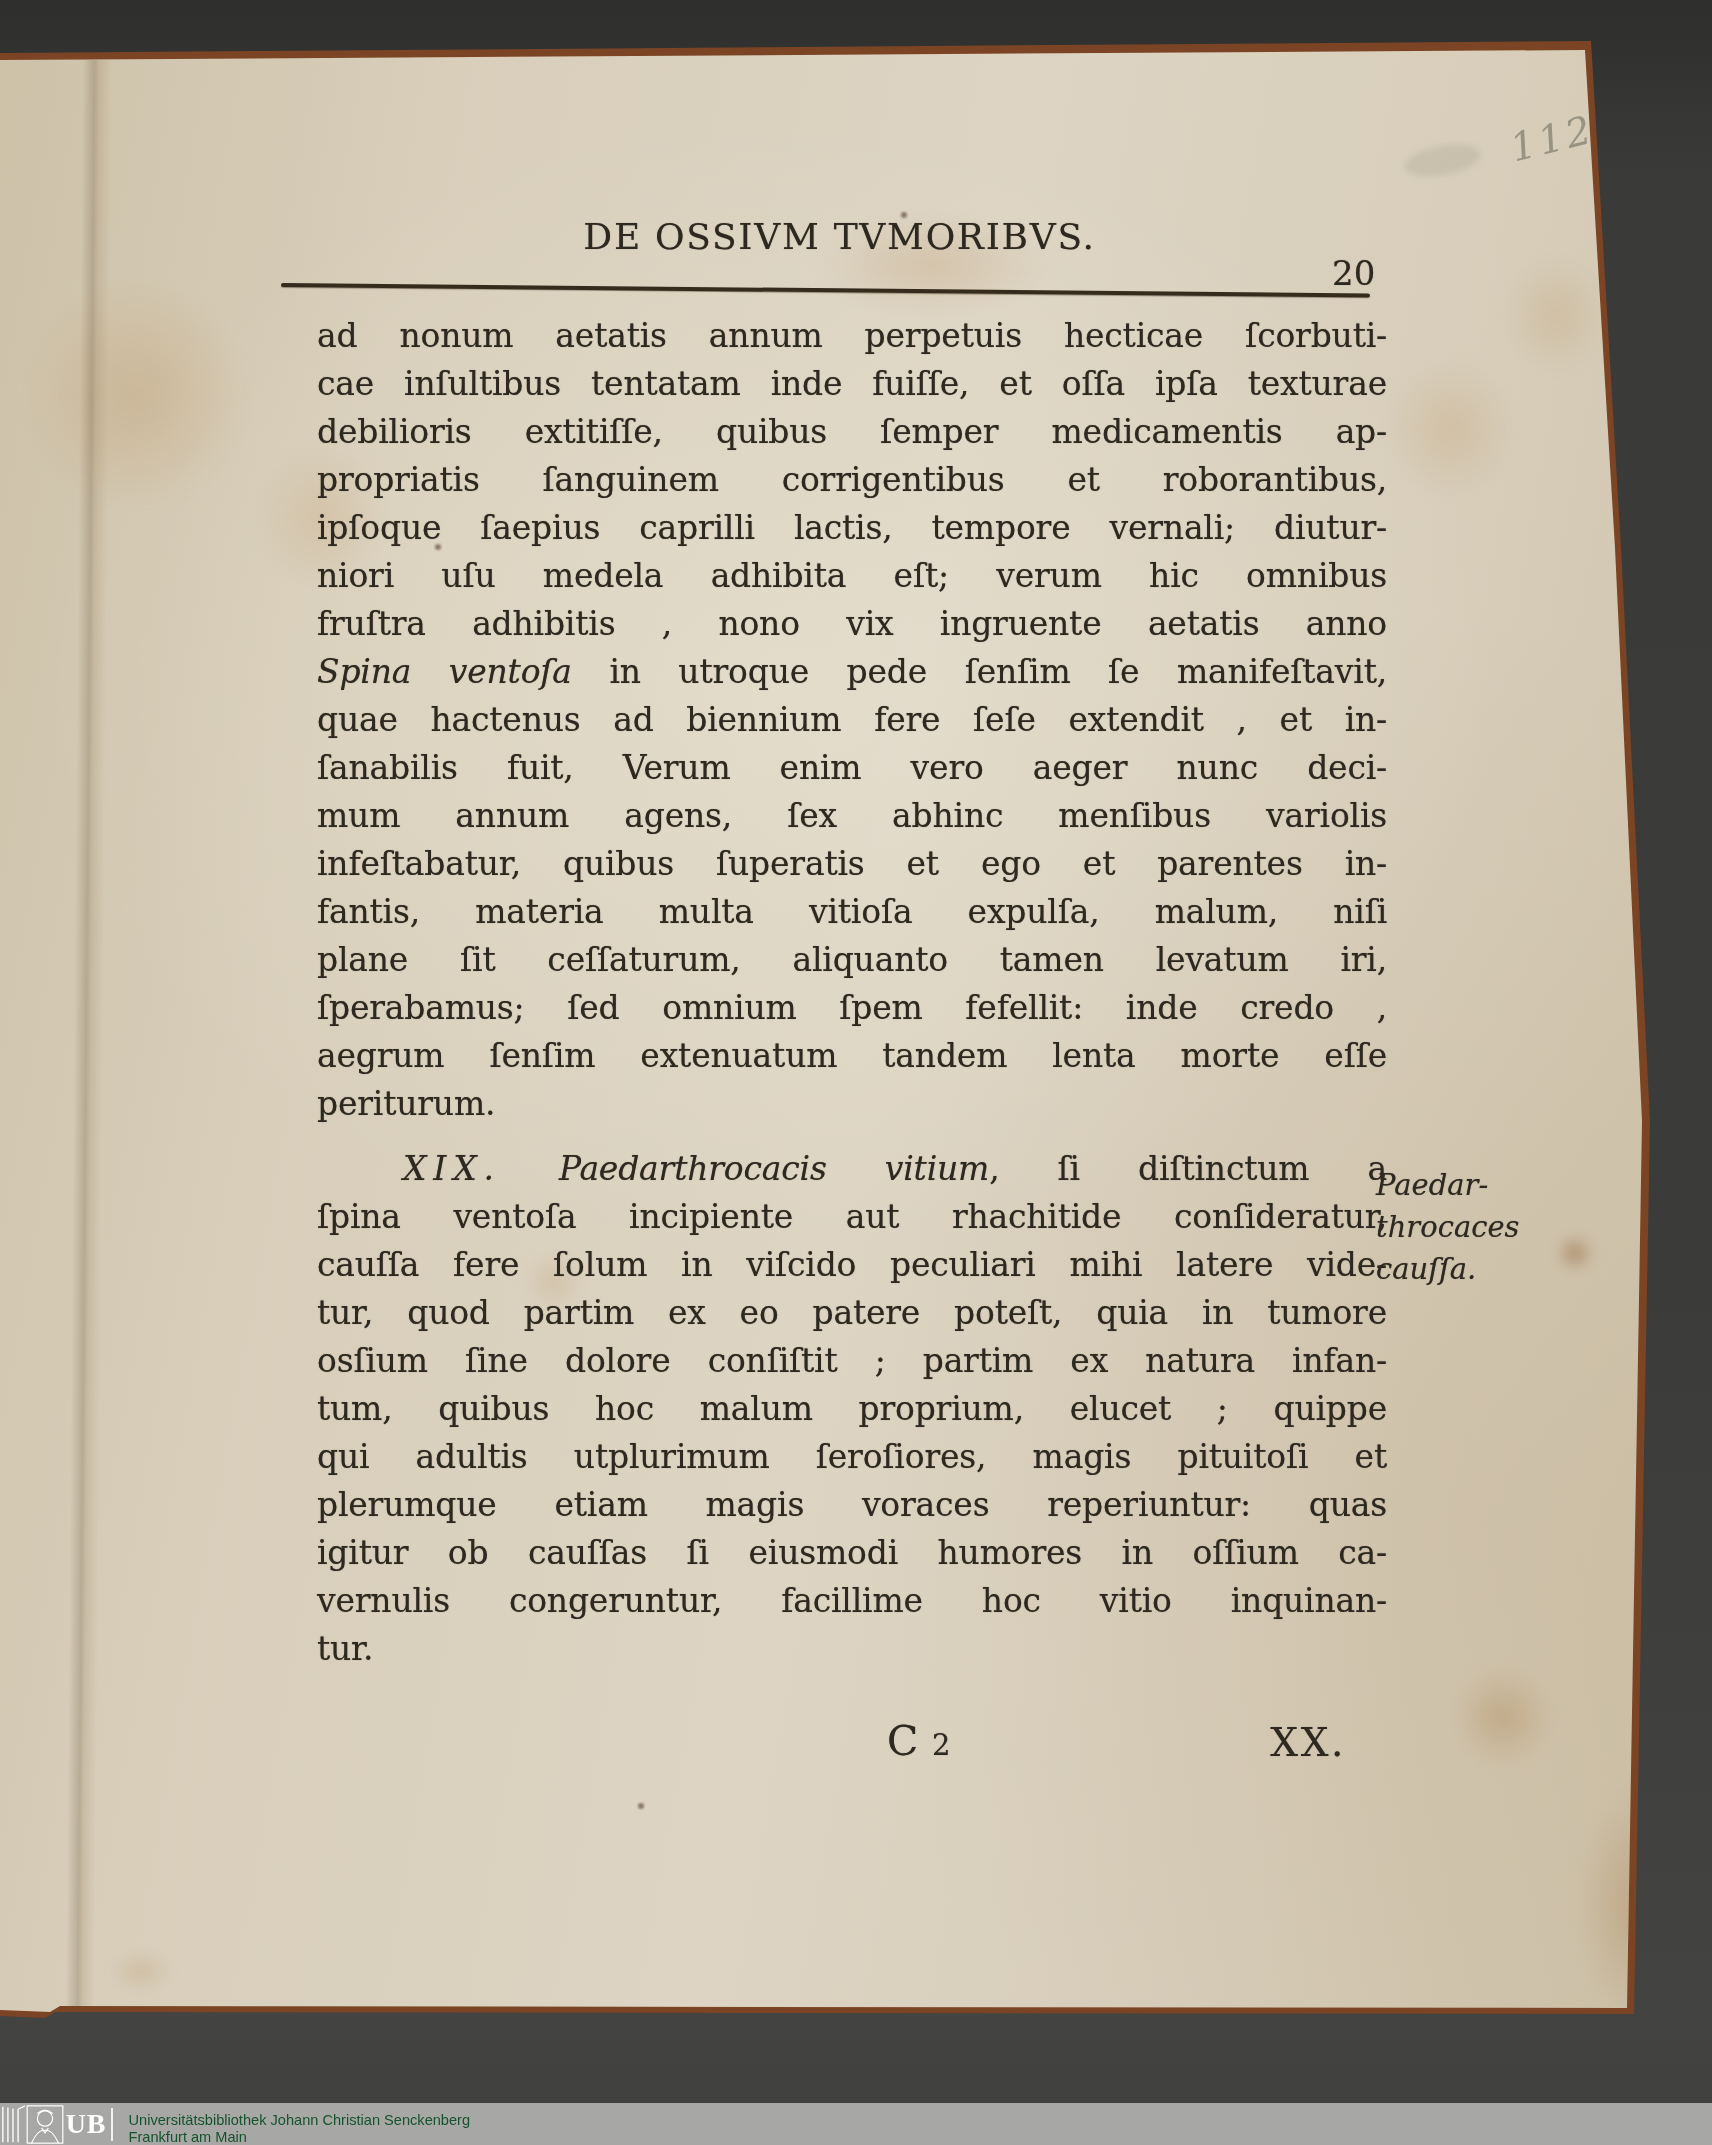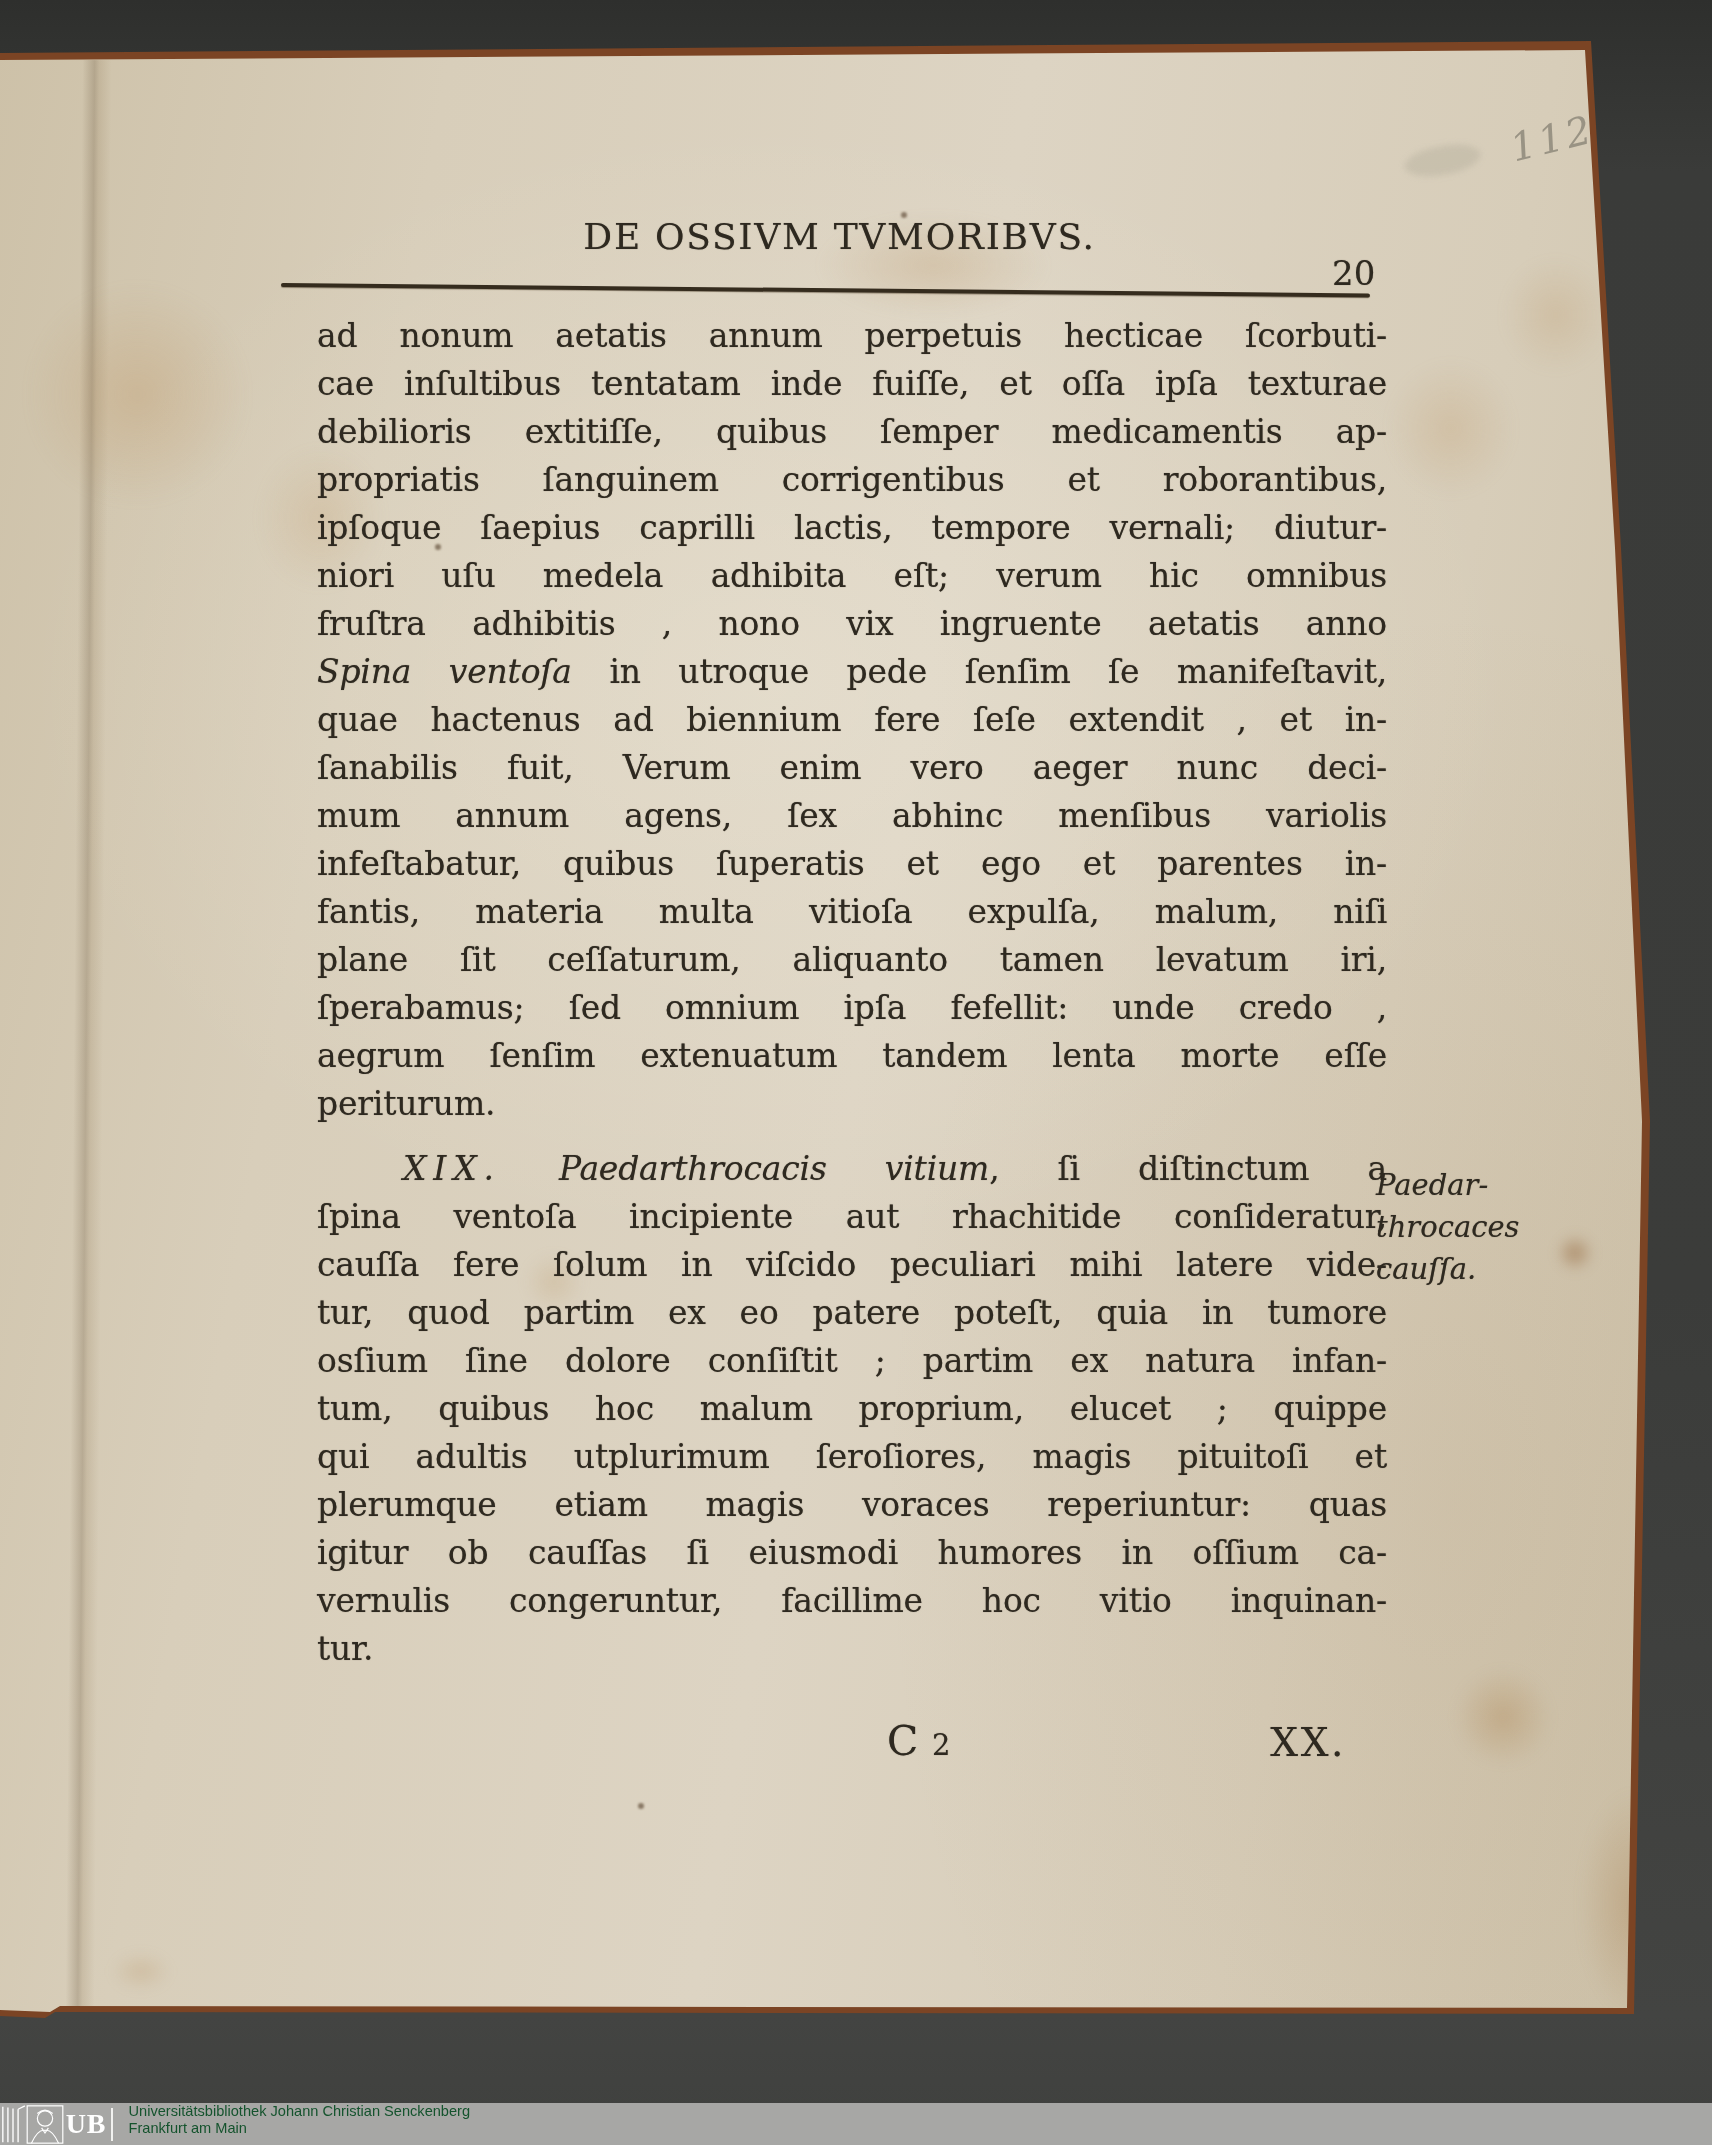--- a/index.html
+++ b/index.html
@@ -42,21 +42,21 @@
     text-shadow:none;font-family:"DejaVu Serif",serif;}
   .smudge{position:absolute;left:1404px;top:146px;width:77px;height:29px;border-radius:50%;
     background:rgba(130,125,112,.18);filter:blur(3.4px);transform:rotate(-10deg);}
   .sig-row{position:absolute;left:317px;top:1717px;width:1070px;height:60px;}
   .sig-mark{position:absolute;left:570px;top:0;}
   .sig-letter{font-size:41px;}
   .sig-num{font-size:29px;margin-left:13.7px;}
   .catchword{position:absolute;right:41px;top:3.4px;font-size:39px;letter-spacing:2.6px;}
   
   .footer{position:absolute;left:0;top:2103px;width:1712px;height:43px;background:#a7a7a5;
-    display:flex;align-items:flex-start;font-family:"Liberation Sans", sans-serif;}
+    display:flex;align-items:flex-end;font-family:"Liberation Sans", sans-serif;}
   .logo{display:flex;align-items:center;height:100%;}
   .logo svg{display:block;}
   .logo-ub{color:#fff;font-family:"Liberation Serif", serif;font-weight:bold;font-size:28px;
     margin:0 5.1px 1.7px 1.7px;letter-spacing:0.9px;}
   .logo-sep{width:1.7px;height:33px;background:#f2f2f0;margin-right:15.4px;}
   .footer-text{color:#14532d;font-size:14.6px;line-height:17px;}
 </style>
 </head>
 <body>
 
@@ -96,21 +96,21 @@
         <div class="line"><span>ipſoque ſaepius caprilli lactis, tempore vernali; diutur-</span></div>
         <div class="line"><span>niori uſu medela adhibita eſt; verum hic omnibus</span></div>
         <div class="line"><span>fruſtra adhibitis , nono vix ingruente aetatis anno</span></div>
         <div class="line"><span class="it">Spina ventoſa</span><span> in utroque pede ſenſim ſe manifeſtavit,</span></div>
         <div class="line"><span>quae hactenus ad biennium fere ſeſe extendit , et in-</span></div>
         <div class="line"><span>ſanabilis fuit,  Verum enim vero aeger nunc deci-</span></div>
         <div class="line"><span>mum annum agens, ſex abhinc menſibus variolis</span></div>
         <div class="line"><span>infeſtabatur, quibus ſuperatis et ego et parentes in-</span></div>
         <div class="line"><span>fantis, materia multa vitioſa expulſa, malum, niſi</span></div>
         <div class="line"><span>plane ſit ceſſaturum, aliquanto tamen levatum iri,</span></div>
-        <div class="line"><span>ſperabamus; ſed omnium ipſa fefellit: unde credo ,</span></div>
+        <div class="line"><span>ſperabamus; ſed omnium ſpem fefellit: inde credo ,</span></div>
         <div class="line"><span>aegrum ſenſim extenuatum tandem lenta morte eſſe</span></div>
         <div class="line nojust"><span>periturum.</span></div>
       </div>
     <div class="textblock para2 ink">
         <div class="line indent"><span class="spaced">XIX.</span><span>  </span><span class="it">Paedarthrocacis vitium</span><span>, ſi diſtinctum a</span></div>
         <div class="line"><span>ſpina ventoſa incipiente aut rhachitide conſideratur,</span></div>
         <div class="line"><span>cauſſa fere ſolum in viſcido peculiari mihi latere vide-</span></div>
         <div class="line"><span>tur, quod partim ex eo patere poteſt, quia in tumore</span></div>
         <div class="line"><span>osſium ſine dolore conſiſtit ; partim ex natura infan-</span></div>
         <div class="line"><span>tum, quibus hoc malum proprium, elucet ; quippe</span></div>

